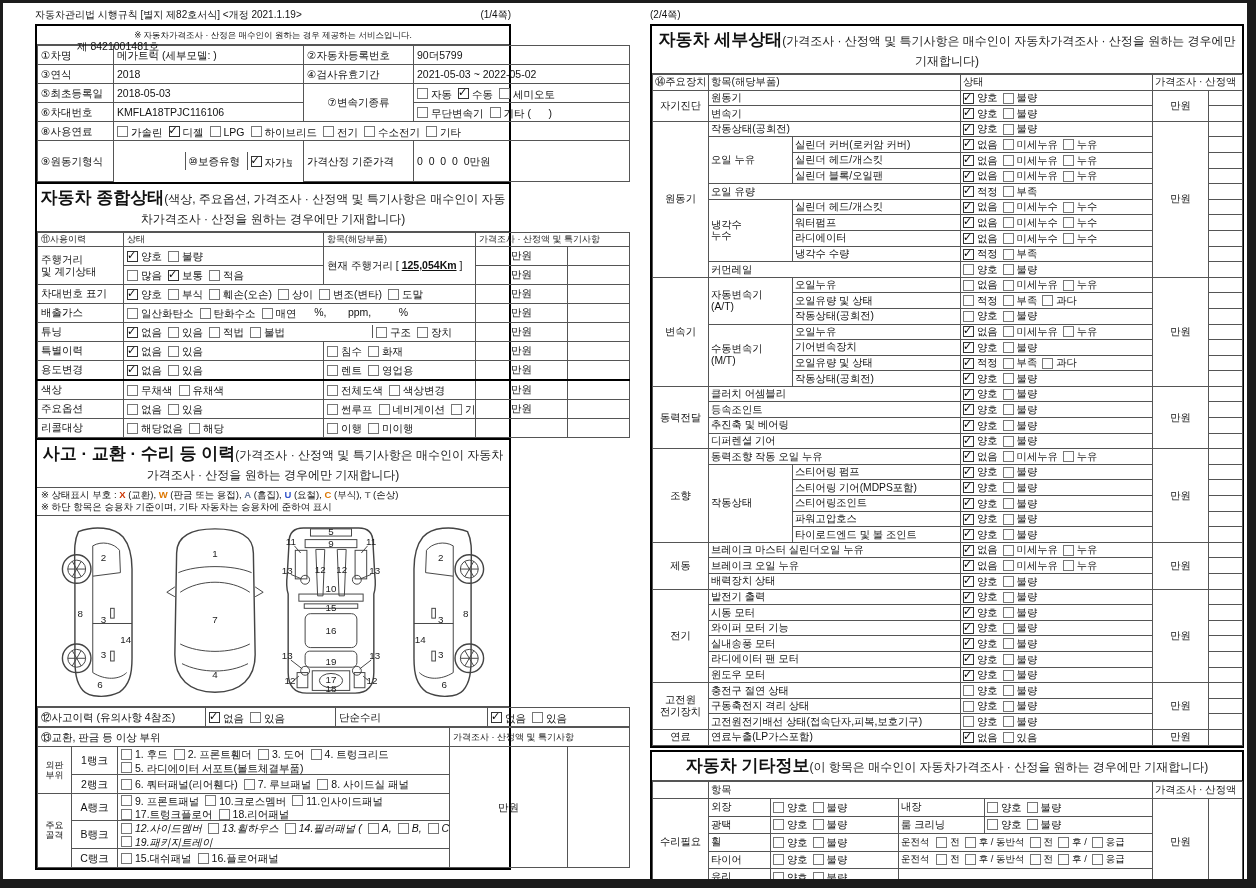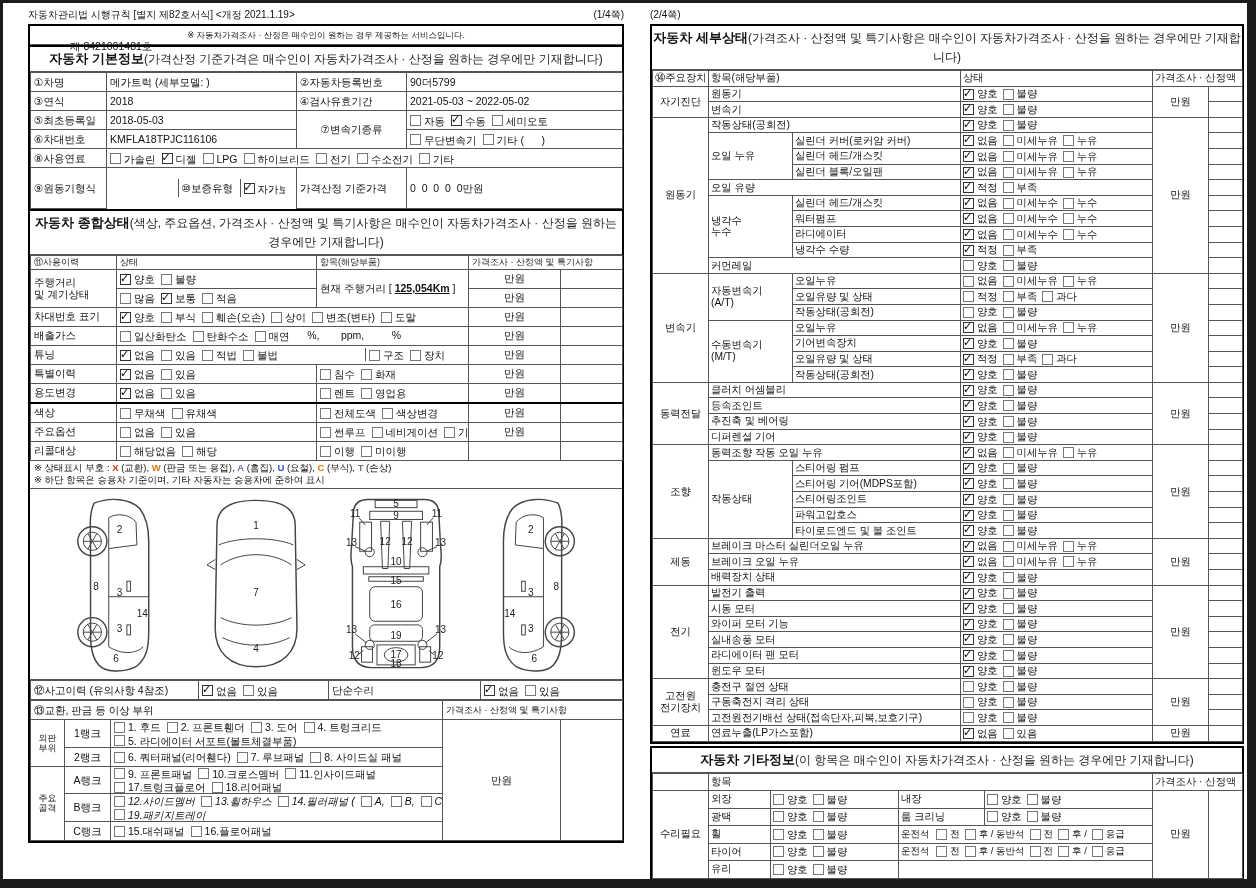--- a/index.html
+++ b/index.html
@@ -1,31 +1,31 @@
 <!DOCTYPE html>
 <html><head>
 <meta charset="utf-8">
 <style>
   html,body{margin:0;padding:0;}
   body{width:1256px;height:888px;position:relative;background:#fff;
        font-family:"Liberation Sans","DejaVu Sans",sans-serif;color:#111;overflow:hidden;}
   .frame{position:absolute;left:0;top:0;right:0;bottom:0;border:3px solid #1c1c1c;
          border-right:9px solid #1c1c1c;border-bottom:9px solid #1c1c1c;pointer-events:none;z-index:50;}
   .page{position:absolute;top:6px;}
-  .p1{left:28px;width:596px;}
+  .p1{left:35px;width:476px;}
   .p2{left:650px;width:594px;}
   .topnote{display:flex;justify-content:space-between;font-size:10px;height:16px;align-items:flex-end;padding-bottom:2px;}
   .p2 .topnote{justify-content:flex-start;}
   .wrap{border:2px solid #000;background:#fff;}
   table{width:100%;border-collapse:collapse;table-layout:fixed;}
   td,th{border:1px solid #555;padding:0 3px;font-size:10.5px;height:18px;font-weight:normal;
         text-align:left;overflow:hidden;white-space:nowrap;}
   tr,td,th{line-height:1.15;}
   .sec{border-top:2px solid #000;border-bottom:1px solid #555;text-align:center;padding:2px 0 3px 0;}
-  .sec b{font-size:13px;}
+  .sec b{font-size:17px;}
   .sec .nt{font-size:12px;color:#222;}
   .tc{text-align:center;}
   .pre{white-space:pre-line;}
   .colhead td{font-size:9px;height:13px;color:#222;}
   .cb{display:inline-flex;align-items:center;margin-right:6px;vertical-align:middle;}
   .cb .bx{width:9px;height:9px;border:1px solid #777;margin-right:3px;position:relative;flex:none;background:#fff;}
   .cb.ck .bx{border-color:#333;}
   .cb.ck .bx::after{content:"✓";position:absolute;left:-1px;top:-3px;font-size:11px;font-weight:bold;color:#000;}
   .cbs{white-space:pre;}
   .pln{white-space:pre;margin-right:4px;}
@@ -58,23 +58,20 @@
     <span>자동차관리법 시행규칙 [별지 제82호서식] &lt;개정 2021.1.19&gt;</span>
     <span>(1/4쪽)</span>
   </div>
   <div class="wrap">
 
     <div class="titleblock" style="border-top:none;">
       <span class="docno">제 8421001481호</span>
       <div class="sub">※ 자동차가격조사 · 산정은 매수인이 원하는 경우 제공하는 서비스입니다.</div>
     </div>
 
-    <div class="sec" style="border-top:2px solid #000;">
-      <b>자동차 기본정보</b><span class="nt">(가격산정 기준가격은 매수인이 자동차가격조사 · 산정을 원하는 경우에만 기재합니다)</span>
-    </div>
 
     <table>
       <colgroup>
           <col style="width:76px">
           <col style="width:190px">
           <col style="width:110px">
           <col style="width:216px">
         </colgroup>
       <tbody>
           <tr>
@@ -214,20 +211,23 @@
       <tr>
         <td>리콜대상</td>
         <td class="cbs"><span class="cb"><span class="bx"></span><span>해당없음</span></span><span class="cb"><span class="bx"></span><span>해당</span></span></td>
         <td class="cbs"><span class="cb"><span class="bx"></span><span>이행</span></span><span class="cb"><span class="bx"></span><span>미이행</span></span></td>
         <td></td>
         <td></td>
       </tr>
     </tbody>
       </table>
 
+    <div class="sec">
+      <b>사고 · 교환 · 수리 등 이력</b><span class="nt">(가격조사 · 산정액 및 특기사항은 매수인이 자동차가격조사 · 산정을 원하는 경우에만 기재합니다)</span>
+    </div>
     <div class="notes">
       <div id="codeline"><span>※ 상태표시 부호 : </span><span style="color: rgb(204, 51, 0); font-weight: bold;">X</span><span> (교환), </span><span style="color: rgb(221, 119, 0); font-weight: bold;">W</span><span> (판금 또는 용접), </span><span style="color: rgb(102, 119, 153); font-weight: bold;">A</span><span> (흠집), </span><span style="color: rgb(51, 85, 204); font-weight: bold;">U</span><span> (요철), </span><span style="color: rgb(221, 119, 0); font-weight: bold;">C</span><span> (부식), </span><span style="color: rgb(119, 119, 119); font-weight: bold;">T</span><span> (손상)</span></div>
       <div>※ 하단 항목은 승용차 기준이며, 기타 자동차는 승용차에 준하여 표시</div>
     </div>
 
     <div class="diag" id="diagrams">
         <svg viewBox="0 0 130 198">
           <g>
             <path d="M42,10 C60,3 82,5 92,16 C100,26 102,38 102,52 L102,152 C102,170 99,182 88,190 C74,197 54,196 47,188 C39,179 38,166 38,152 L38,58 C38,36 36,22 42,10 Z" class="ln"></path>
             <path d="M58,26 C68,20 82,23 88,31 L89,56 L58,60 Z" class="th"></path>

